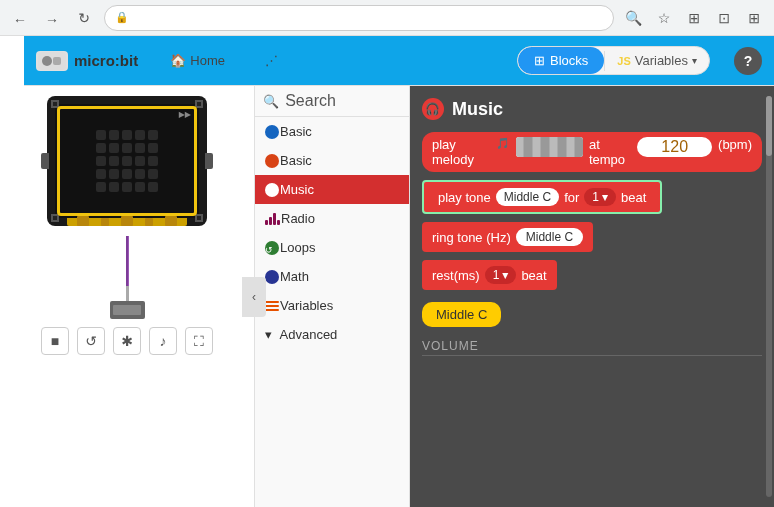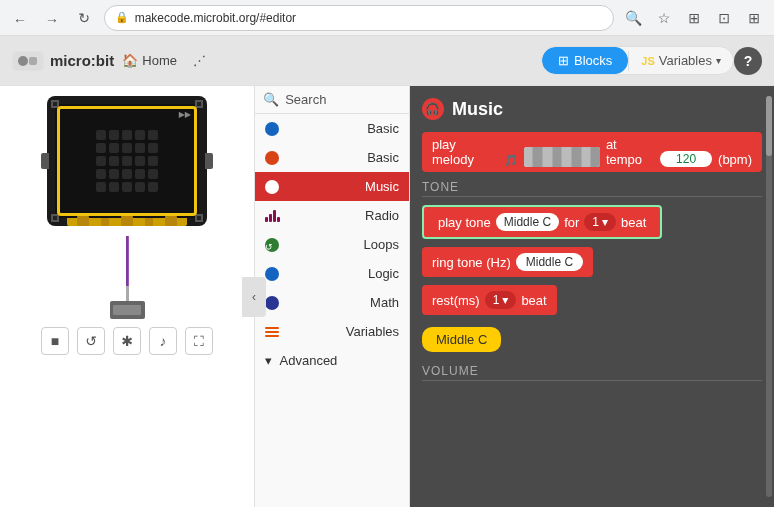--- a/index.html
+++ b/index.html
@@ -41,27 +41,28 @@
     .browser-actions { display: flex; gap: 6px; align-items: center; }
     .browser-action-btn {
       width: 24px; height: 24px;
       background: none; border: none;
       cursor: pointer; color: #555; font-size: 14px;
       display: flex; align-items: center; justify-content: center;
     }
 
     
     .app-header {
-      background: #e5e5e5;
+      background: #0ea5e9;
       height: 50px;
       display: flex;
       align-items: center;
       padding: 0 12px;
-      gap: 0;
+      gap: 24px;
       border-bottom: 1px solid #e0e0e0;
+      margin-left: 24px;
     }
     .microbit-logo {
       display: flex; align-items: center; gap: 6px;
       font-weight: bold; font-size: 16px; color: #333;
     }
     .logo-icon {
       width: 32px; height: 20px;
       background: #e0e0e0;
       border-radius: 4px;
       display: flex; align-items: center; justify-content: center;
@@ -201,21 +202,20 @@
     }
     .cat-search-icon { color: #777; font-size: 13px; }
     .cat-item {
       display: flex;
       align-items: center;
       gap: 1px;
       padding: 7px 10px;
       cursor: pointer;
       font-size: 13px;
       color: #333;
-      justify-content: space-between;
     }
     .cat-item.active { background: #d32f2f; color: #fff; border-radius: 0; }
     .cat-dot {
       width: 14px; height: 14px;
       border-radius: 50%;
       flex-shrink: 0;
     }
     .cat-advanced {
       display: flex;
       align-items: center;
@@ -258,24 +258,24 @@
       margin-bottom: 8px;
       padding-bottom: 2px;
       border-bottom: 1px solid #666;
     }
     .block-row {
       margin-bottom: 8px;
     }
     .block-melody {
       background: #e53935;
       color: #fff;
-      border-radius: 4px;
+      border-radius: 12px;
       padding: 5px 10px;
       display: flex;
-      align-items: flex-end;
+      align-items: flex-start;
       gap: 6px;
       font-size: 13px;
       cursor: grab;
     }
     .melody-input {
       display: inline-flex;
       background: #fff;
       border-radius: 3px;
       overflow: hidden;
       width: 80px;
@@ -286,23 +286,23 @@
       flex: 1;
       background: #ccc;
       border-right: 1px solid #aaa;
     }
     .melody-bar:last-child { border-right: none; }
     .tempo-input {
       display: inline-flex;
       align-items: center;
       background: #fff;
       border-radius: 10px;
-      padding: 1px 16px;
-      font-size: 12px;
-      color: #15803d;
+      padding: 1px 24px;
+      font-size: 16px;
+      color: #a16207;
     }
     .tone-block {
       background: #e53935;
       border: 2px solid #86efac;
       border-radius: 4px;
       padding: 6px 14px;
       display: inline-flex;
       align-items: center;
       gap: 5px;
       font-size: 13px;
@@ -386,21 +386,20 @@
   </style>
 </head>
 <body>
 
 <div class="browser-bar">
   <button class="browser-nav-btn">←</button>
   <button class="browser-nav-btn">→</button>
   <button class="browser-nav-btn">↻</button>
   <div class="browser-url-bar">
     <span class="browser-url-lock">🔒</span>
-    <span class="browser-url-text">makecode.microbit.org/#editor</span>
   </div>
   <div class="browser-actions">
     <button class="browser-action-btn">🔍</button>
     <button class="browser-action-btn">☆</button>
     <button class="browser-action-btn">⊞</button>
     <button class="browser-action-btn">⊡</button>
     <button class="browser-action-btn">⊞</button>
   </div>
 </div>
 
@@ -509,21 +508,21 @@
       <button class="sim-btn">⛶</button>
     </div>
 
     <button class="collapse-btn">‹</button>
   </div>
 
   <div class="categories-panel">
 
     <div class="cat-search">
       <span class="cat-search-icon">🔍</span>
-      <span style="font-size:13px;color:#555;">Search</span>
+      <span style="font-size:16px;color:#555;">Search</span>
     </div>
 
     <div class="cat-item">
       <div class="cat-dot" style="background:#1565c0;"></div>
       <span>Basic</span>
     </div>
 
     <div class="cat-item">
       <div class="cat-dot" style="background:#d84315;"></div>
       <span>Basic</span>
@@ -545,24 +544,20 @@
       <span>Radio</span>
     </div>
 
     <div class="cat-item">
       <div class="cat-dot" style="background:#2e7d32;">
         <span style="color:#fff;font-size:9px;">↺</span>
       </div>
       <span>Loops</span>
     </div>
 
-    <div class="cat-item">
-      <div class="cat-dot" style="background:#1565c0;"></div>
-      <span>Logic</span>
-    </div>
 
     <div class="cat-item">
       <div class="cat-dot" style="background:#283593;"></div>
       <span>Math</span>
     </div>
 
     <div class="cat-item">
       <div style="display:flex;flex-direction:column;gap:2px;">
         <div style="width:14px;height:2px;background:#e65100;border-radius:1px;"></div>
         <div style="width:14px;height:2px;background:#e65100;border-radius:1px;"></div>
@@ -598,21 +593,20 @@
           <div class="melody-bar" style="background:#999;border-right:none;"></div>
         </div>
         <span>at tempo</span>
         <div class="tempo-input">
           <span>120</span>
         </div>
         <span>(bpm)</span>
       </div>
     </div>
 
-    <div class="section-label" style="margin-top:8px;">Tone</div>
 
     <div class="block-row">
       <div class="tone-block">
         <span>play tone</span>
         <div class="note-pill">
           <span>Middle C</span>
         </div>
         <span>for</span>
         <div class="dropdown-pill">
           <span>1</span>

